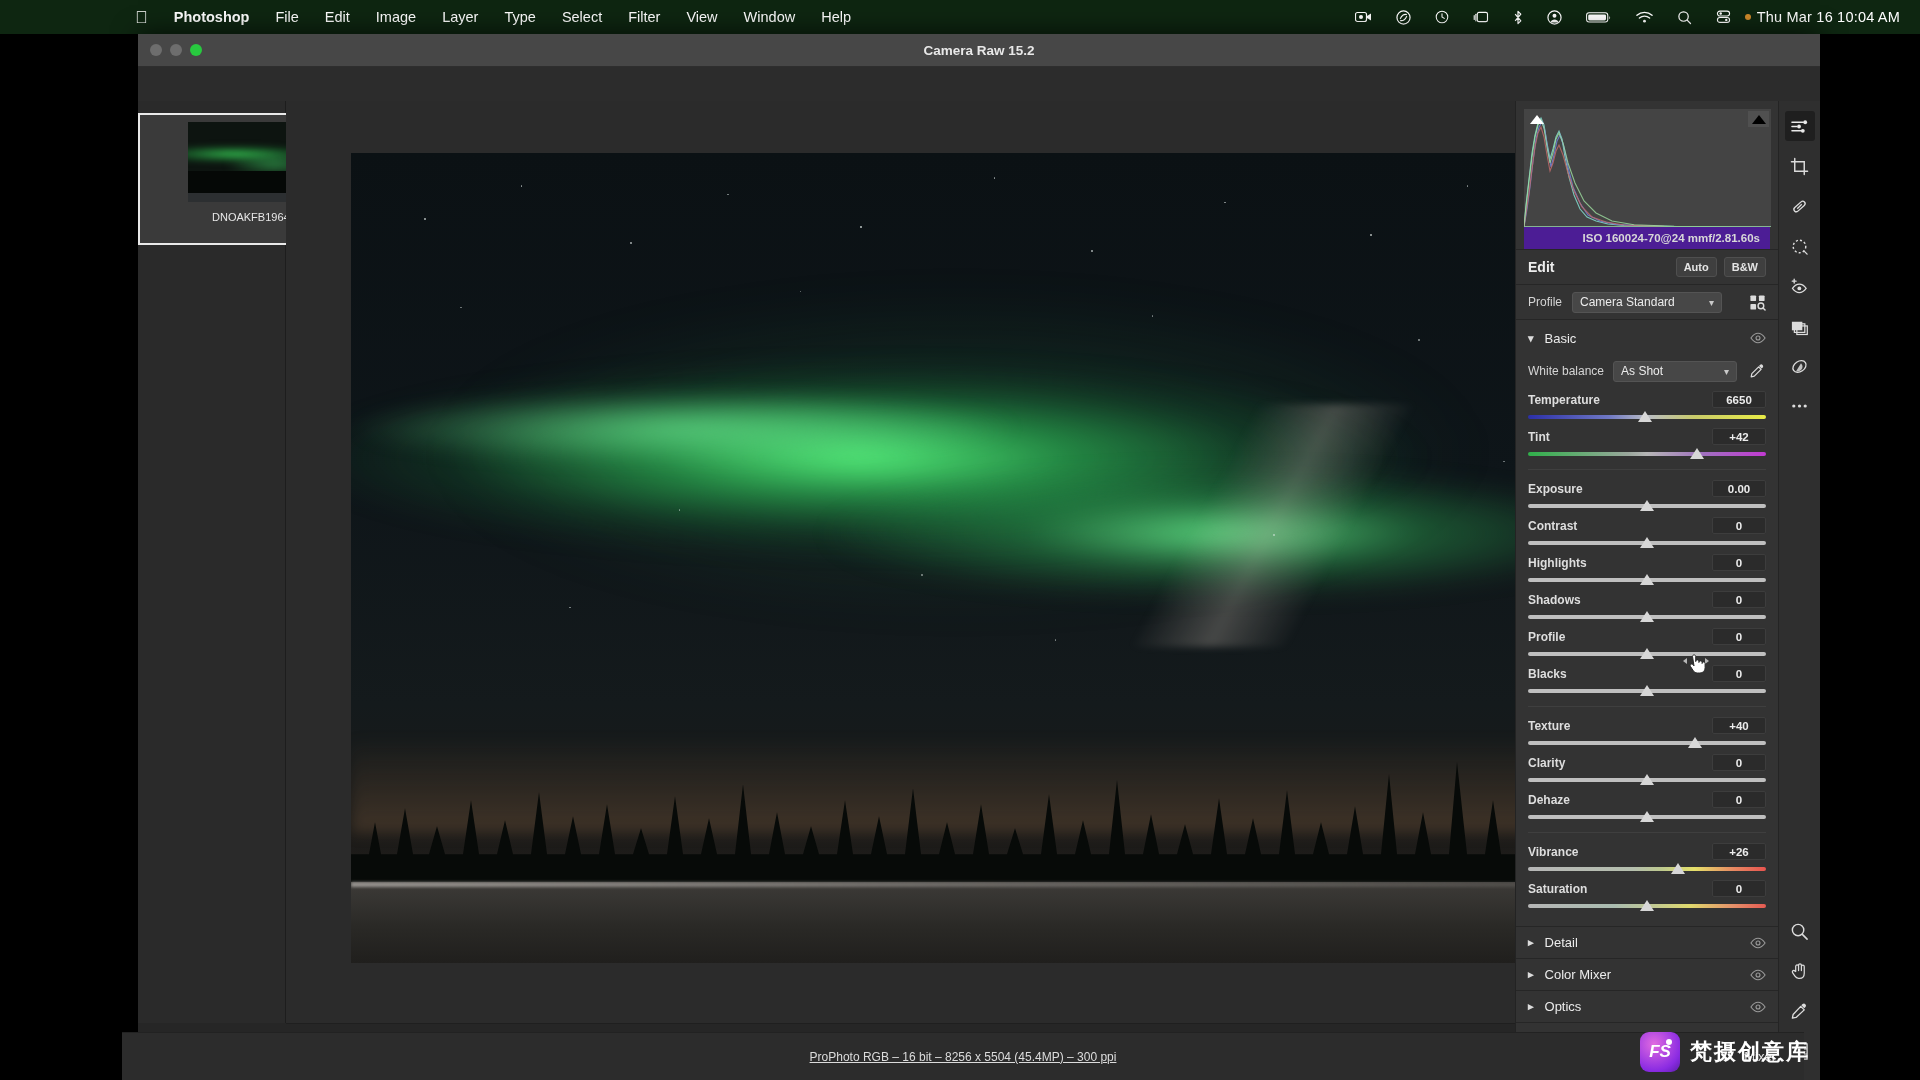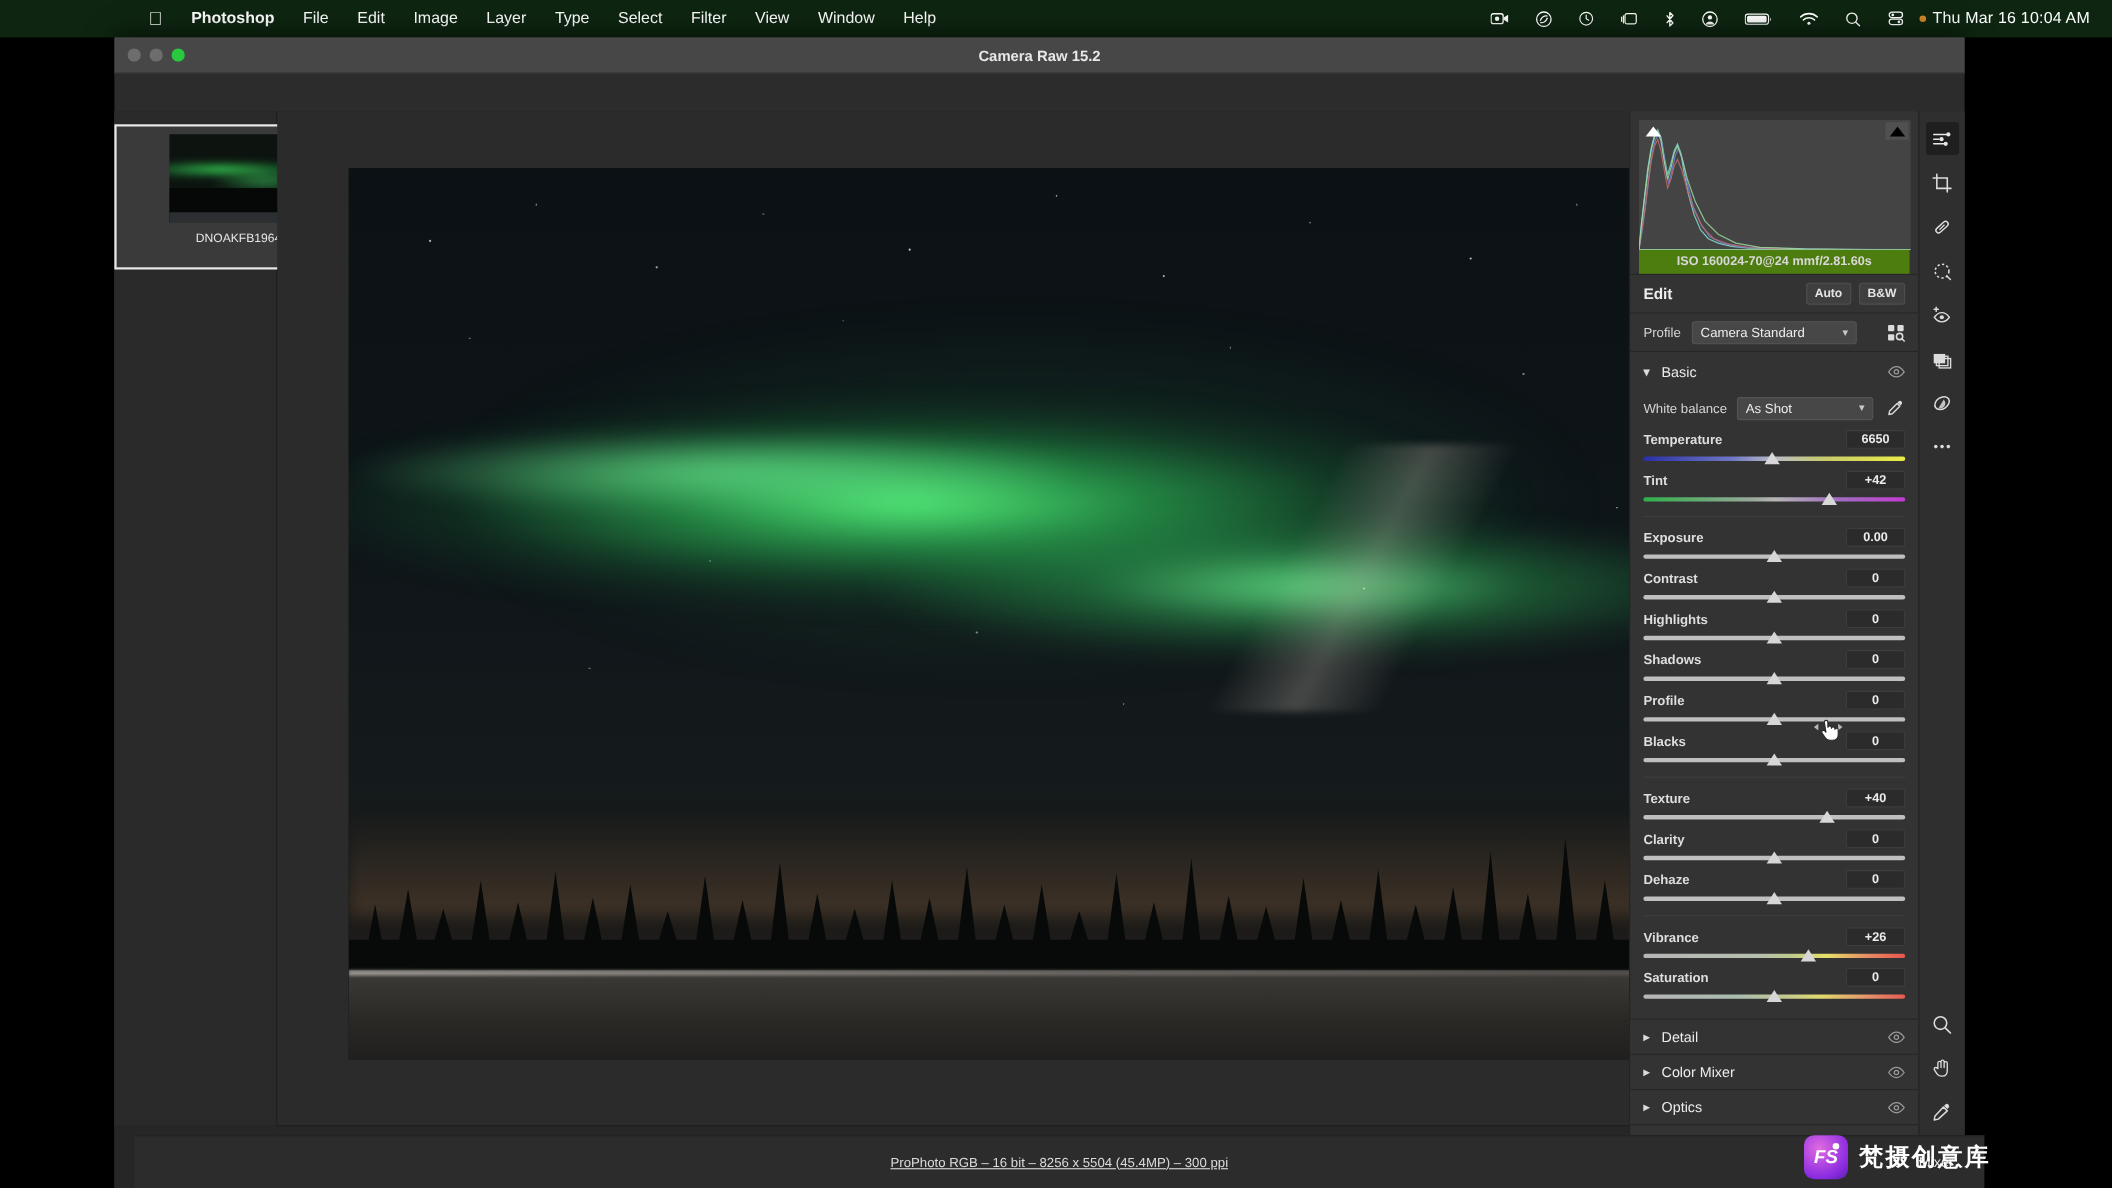--- a/index.html
+++ b/index.html
@@ -24,21 +24,21 @@
   .mb-right {
     margin-left: auto; display: flex; align-items: center;
     gap: 0; padding-right: 20px;
   }
   .mb-ico { padding: 0 12px; display: flex; align-items: center; }
   .mb-clock { padding-left: 6px; font-size: 14.5px; white-space: nowrap; letter-spacing: .2px; }
   .ctrl-dot { width: 6px; height: 6px; border-radius: 50%; background: #d08a2a; margin-left: 2px; }
 
   
   .window {
-    position: absolute; left: 104px; top: 34px;
+    position: absolute; left: 138px; top: 34px;
     width: 1682px; height: 1046px;
     background: #2c2c2c;
     box-shadow: 0 0 24px rgba(0,0,0,.7);
   }
   .titlebar {
     height: 33px; background: #474747;
     border-bottom: 1px solid #2e2e2e;
     display: flex; align-items: center; position: relative;
   }
   .traffic { display: flex; gap: 8px; padding-left: 12px; }
@@ -210,23 +210,23 @@
     position: absolute; top: 2px; width: 21px; height: 16px;
     display: flex; align-items: center; justify-content: center;
   }
   .hist-corner.l { left: 2px; }
   .hist-corner.r { right: 2px; background: #505050; }
   .tri { width: 0; height: 0; border-left: 7px solid transparent; border-right: 7px solid transparent; }
   .tri.up-w { border-bottom: 9px solid #ffffff; }
   .tri.up-b { border-bottom: 9px solid #000000; }
   .hist-svg { position: absolute; left: 0; top: 0; }
   .meta-row {
-    height: 22px; display: flex; align-items: center; justify-content: center;
+    height: 22px; display: flex; align-items: center; justify-content: flex-end;
     font-size: 11.5px; color: #d8d8d8; font-weight: bold;
-    background: #4d7c0f; padding: 0 10px;
+    background: #4c1d95; padding: 0 10px;
   }
 
   .panel-sep { height: 1px; background: #262626; }
   .edit-header {
     height: 34px; display: flex; align-items: center; padding: 0 12px;
     color: #ededed; font-size: 14px; font-weight: bold;
   }
   .edit-btns { margin-left: auto; display: flex; gap: 7px; }
   .sm-btn {
     background: #3f3f3f; border: 1px solid #4f4f4f; border-radius: 3px;

